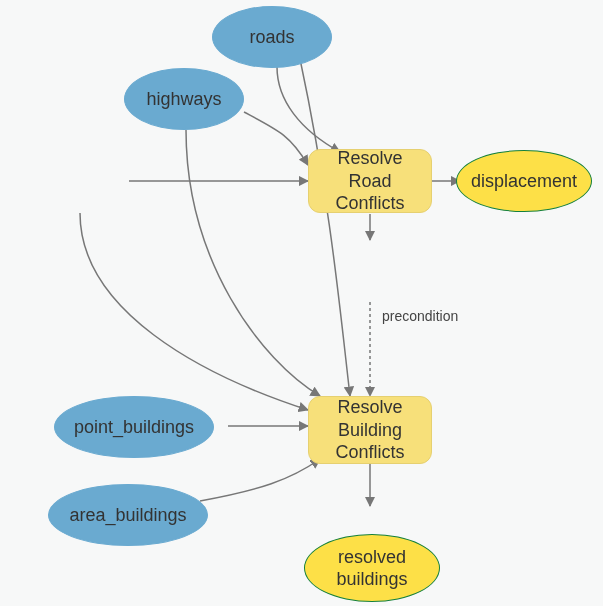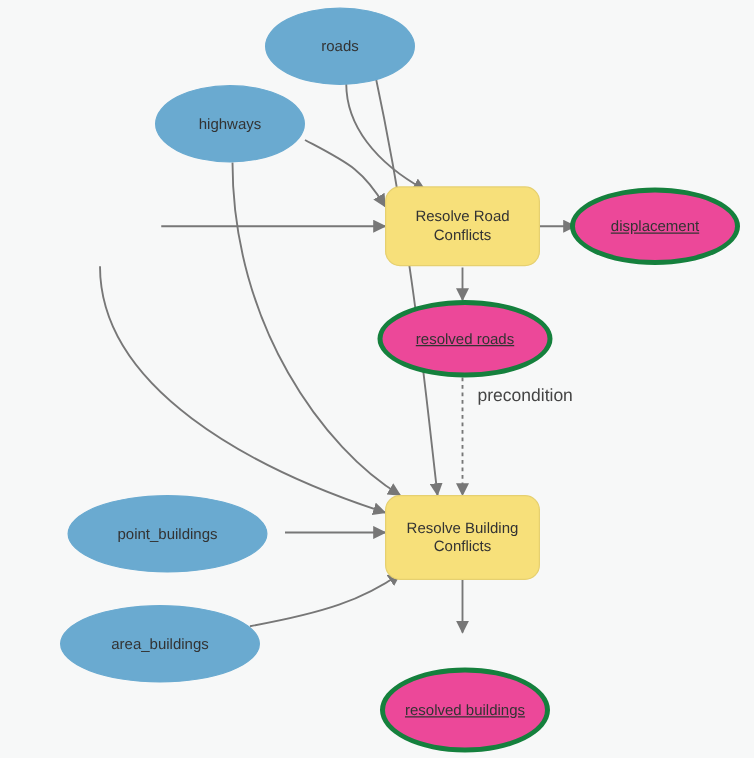--- a/index.html
+++ b/index.html
@@ -16,38 +16,37 @@
     position: relative;
     width: 603px;
     height: 606px;
   }
   .node {
     position: absolute;
     display: flex;
     align-items: center;
     justify-content: center;
     text-align: center;
-    font-size: 12px;
+    font-size: 18px;
     line-height: 1.25;
     box-sizing: border-box;
     padding: 4px 6px;
     z-index: 2;
   }
   .ellipse-blue {
     background: #6aaad0;
     border: 1px solid #6aaad0;
     border-radius: 50%;
     color: #333;
   }
   .ellipse-green {
-    background: #ec4899;
-    border: 4px solid #15803d;
+    background: #fde047;
+    border: 1px solid #15803d;
     border-radius: 50%;
     color: #333;
-    text-decoration: underline;
   }
   .rect-yellow {
     background: #f7e07a;
     border: 1px solid #e6d070;
     border-radius: 12px;
     color: #333;
   }
   svg.edges {
     position: absolute;
     left: 0;
@@ -124,23 +123,20 @@
   </div>
 
   <div class="node rect-yellow" style="left:308px; top:396px; width:124px; height:68px;">
     <span>Resolve Building Conflicts</span>
   </div>
 
   <div class="node ellipse-green" style="left:456px; top:150px; width:136px; height:62px;">
     <span>displacement</span>
   </div>
 
-  <div class="node ellipse-green" style="left:302px; top:240px; width:140px; height:62px;">
-    <span>resolved roads</span>
-  </div>
 
   <div class="node ellipse-green" style="left:304px; top:534px; width:136px; height:68px;">
     <span>resolved buildings</span>
   </div>
 
   <div class="edge-label" style="left:382px; top:308px;">
     <span>precondition</span>
   </div>
 
 </div>

